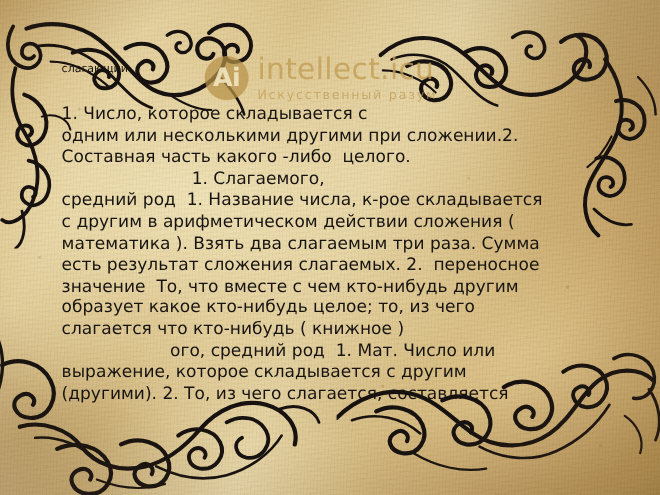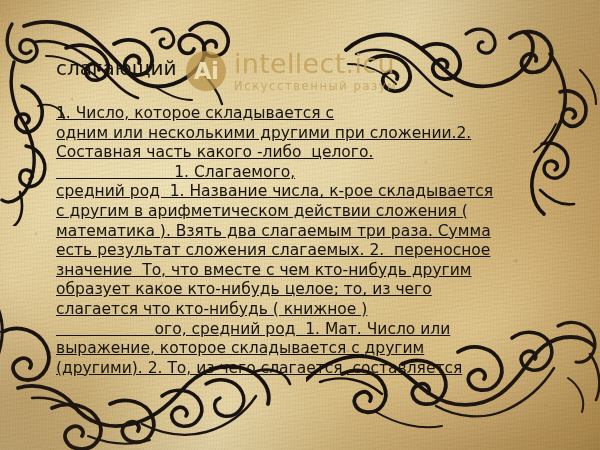--- a/index.html
+++ b/index.html
@@ -105,31 +105,30 @@
   
   #content {
     position: absolute;
     left: 56px;
     top: 58px;
     width: 496px;
     color: #161311;
     z-index: 3;
   }
   #headword {
-    font-size: 20px;
+    font-size: 10px;
     line-height: 1;
     margin-bottom: 26px;
     white-space: nowrap;
   }
   .para {
     font-size: 15.5px;
     line-height: 19.6px;
     white-space: pre-wrap;
     margin: 0;
-    text-decoration: underline;
   }
   .para + .para { margin-top: 0; }
 </style>
 </head>
 <body>
 
 <div id="slide">
 
   <div id="grain"></div>
   <div id="specks"></div>

